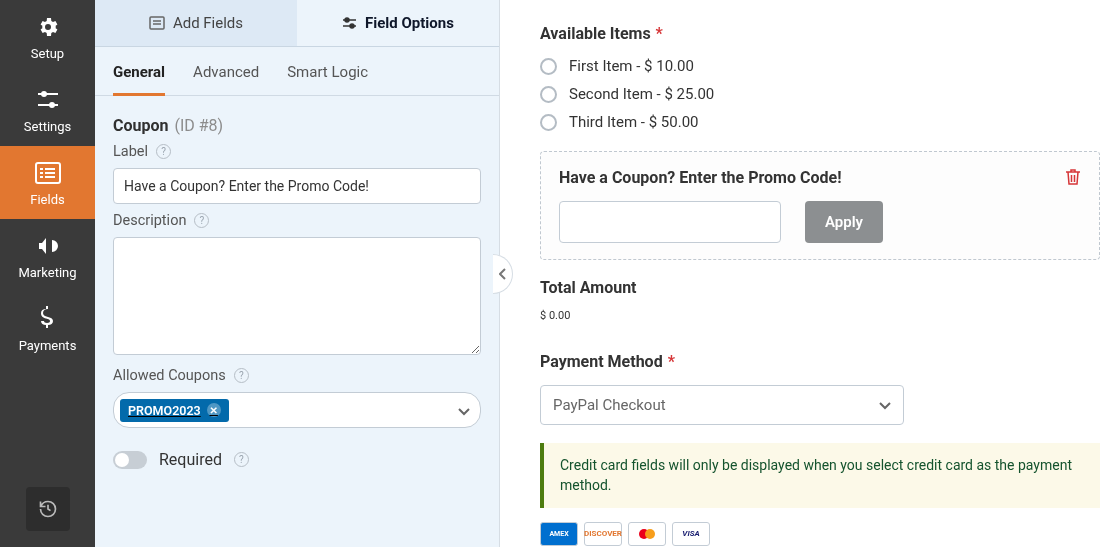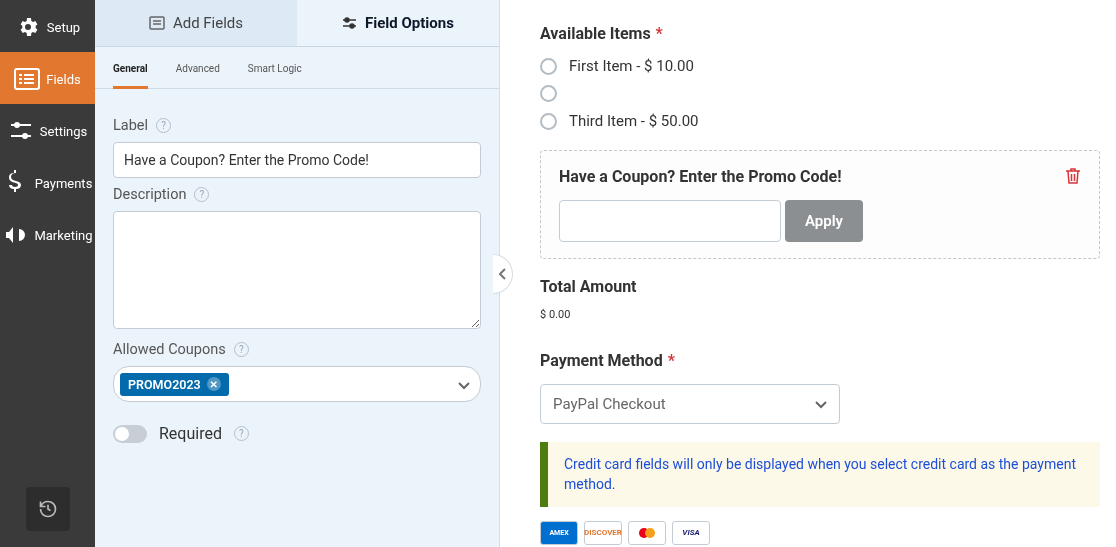--- a/index.html
+++ b/index.html
@@ -1,83 +1,83 @@
 <!DOCTYPE html>
 <html><head>
 <meta charset="utf-8">
 <style>
   * { box-sizing: border-box; margin: 0; padding: 0; font-family: -apple-system, BlinkMacSystemFont, "Segoe UI", Roboto, Arial, sans-serif; }
   html, body { height: 100%; }
   body { display: flex; width: 1116px; height: 547px; overflow: hidden; background: #fff; }
   
   
   .nav { width: 95px; background: #3a3a3a; display: flex; flex-direction: column; }
-  .nav-item { display: flex; flex-direction: row; align-items: center; justify-content: center; padding: 14px 0 12px; color: #fff; cursor: pointer; gap: 6px; }
+  .nav-item { display: flex; flex-direction: column; align-items: center; justify-content: center; padding: 14px 0 12px; color: #fff; cursor: pointer; gap: 6px; }
   .nav-item.active { background: #e27730; }
   .nav-item .icon { width: 26px; height: 26px; display:flex; align-items:center; justify-content:center; }
   .nav-item .label { font-size: 13px; font-weight: 400; }
   .nav-spacer { flex: 1; }
   .nav-bottom { width: 44px; height: 44px; margin: 0 auto 16px; background: #2d2d2d; border-radius: 4px; display:flex; align-items:center; justify-content:center; cursor:pointer; }
   
   
   .panel { width: 405px; background: #ecf4fb; border-right: 1px solid #d6dde4; display:flex; flex-direction:column; position:relative; }
   .panel-tabs { display:flex; height: 47px; background:#dde9f5; border-bottom:1px solid #c9d6e2; }
   .panel-tab { flex:1; display:flex; align-items:center; justify-content:center; gap:8px; font-size:15px; color:#444; cursor:pointer; }
   .panel-tab.active { background:#ecf4fb; font-weight:700; color:#0f172a; }
   .panel-tab .t-icon { display:inline-flex; }
   
   .sub-tabs { display:flex; gap: 28px; padding: 16px 18px 0; border-bottom:1px solid #d0dae4; }
-  .sub-tab { font-size:10px; color:#555; padding-bottom:12px; cursor:pointer; }
+  .sub-tab { font-size:15px; color:#555; padding-bottom:12px; cursor:pointer; }
   .sub-tab.active { color:#222; font-weight:700; border-bottom:3px solid #e27730; margin-bottom:-1px; }
   
   .panel-body { padding: 20px 18px; overflow-y:auto; flex:1; }
   .section-title { font-size:16px; font-weight:700; color:#303030; }
   .section-title .id { font-weight:400; color:#8c8c8c; margin-left:2px; }
   
   .field-group { margin-top: 8px; }
   .field-label { font-size:14.5px; color:#555; display:flex; align-items:center; gap:8px; margin-bottom:8px; }
   .help { width:15px; height:15px; border:1px solid #b6bec6; border-radius:50%; display:inline-flex; align-items:center; justify-content:center; font-size:10px; color:#9aa4af; cursor:pointer; }
   
   .text-input { width:100%; height:36px; border:1px solid #c3ccd5; border-radius:4px; background:#fff; padding:0 10px; font-size:14px; color:#333; }
   .textarea { width:100%; height:118px; border:1px solid #c3ccd5; border-radius:4px; background:#fff; padding:8px 10px; font-size:14px; resize:both; }
   
-  .multiselect { width:100%; min-height:36px; border:1px solid #c3ccd5; border-radius:16px; background:#fff; padding:5px 6px; display:flex; align-items:center; position:relative; cursor:pointer; }
+  .multiselect { width:100%; min-height:36px; border:1px solid #c3ccd5; border-radius:16px; background:#fff; padding:5px 6px; display:flex; align-items:center; position:relative; cursor:pointer;text-decoration:underline; }
   .tag { background:#036aab; color:#fff; font-size:12.5px; font-weight:600; padding:4px 8px; border-radius:3px; display:inline-flex; align-items:center; gap:6px; }
   .tag-x { width:14px; height:14px; border-radius:50%; background:rgba(255,255,255,0.3); display:inline-flex; align-items:center; justify-content:center; font-size:10px; cursor:pointer; }
   .chev { position:absolute; right:10px; color:#666; }
   
   .toggle-row { display:flex; align-items:center; gap:12px; margin-top:22px; }
   .toggle { width:34px; height:18px; background:#c7ced5; border-radius:10px; position:relative; cursor:pointer; }
   .toggle::after { content:""; position:absolute; left:2px; top:2px; width:14px; height:14px; background:#fff; border-radius:50%; }
   .toggle-label { font-size:16px; color:#333; }
   
   .collapse-handle { position:absolute; right:-14px; top:50%; transform:translateY(-50%); width:20px; height:40px; background:#fff; border:1px solid #d6dde4; border-left:none; border-radius:0 20px 20px 0; display:flex; align-items:center; justify-content:center; color:#666; cursor:pointer; font-size:12px; }
   
   
   .preview { flex:1; padding: 24px 16px 24px 40px; overflow-y:auto; }
   .pv-label { font-size:16px; font-weight:700; color:#333; margin-bottom:14px; display:flex; gap:5px; }
   .req { color:#d63638; }
   .radio-row { display:flex; align-items:center; gap:12px; margin-bottom:10px; font-size:15px; color:#333; }
   .radio { width:17px; height:17px; border:2px solid #b4bcc4; border-radius:50%; cursor:pointer; }
   
   .coupon-box { margin-top:20px; border:1px dashed #c0c8d0; border-radius:4px; padding:16px 18px; position:relative; background:#fdfdfd; }
   .coupon-box .pv-label { font-size:16px; font-weight:700; color:#333; margin-bottom:14px; }
-  .coupon-row { display:flex; gap:4px; align-items:center; }
+  .coupon-row { display:flex; gap:24px; align-items:center; }
   .coupon-input { width:222px; height:42px; border:1px solid #c3ccd5; border-radius:4px; }
   .apply-btn { height:42px; padding:0 20px; background:#8c8f91; color:#fff; border:none; border-radius:4px; font-size:15px; font-weight:600; cursor:pointer; }
   .trash { position:absolute; top:16px; right:18px; color:#d63638; cursor:pointer; }
   
   .total-section { margin-top:18px; }
   .total-label { font-size:16px; font-weight:700; color:#333; margin-bottom:12px; }
   .total-value { font-size:11px; color:#333; }
   
   .pm-section { margin-top:30px; }
-  .select { width:300px; height:40px; border:1px solid #c3ccd5; border-radius:4px; background:#fff; padding:0 12px; font-size:15px; color:#666; display:flex; align-items:center; justify-content:space-between; cursor:pointer; margin-top:14px; }
-  
-  .notice { margin-top:18px; background:#fcf9e8; border-left:8px solid #4d7c0f; padding:12px 16px; font-size:14px; color:#1d4ed8; line-height:1.45; }
+  .select { width:364px; height:40px; border:1px solid #c3ccd5; border-radius:4px; background:#fff; padding:0 12px; font-size:15px; color:#666; display:flex; align-items:center; justify-content:space-between; cursor:pointer; margin-top:14px; }
+  
+  .notice { margin-top:18px; background:#fcf9e8; border-left:4px solid #4d7c0f; padding:12px 16px; font-size:14px; color:#14532d; line-height:1.45; }
   
   .cards { margin-top:14px; display:flex; gap:6px; }
   .card { width:38px; height:24px; border:1px solid #c3ccd5; border-radius:3px; display:flex; align-items:center; justify-content:center; font-size:8px; font-weight:700; }
   .card.amex { background:#006fcf; color:#fff; font-size:7px; }
   .card.disc { background:#fff; color:#e27730; }
   .card.mc { background:#fff; }
   .card.visa { background:#fff; color:#1a1f71; font-style:italic; }
   .mc-dots { display:flex; }
   .mc-dots span { width:10px; height:10px; border-radius:50%; }
   .mc-dots .r { background:#eb001b; }
@@ -88,60 +88,60 @@
 
 <div class="nav">
   <div class="nav-item">
     <span class="icon">
       <svg width="24" height="24" viewBox="0 0 24 24" fill="white">
           <path d="M19.4 13l.6-1 .0-0 -.6-1 2-1.6-2-3.4-2.4.9a7 7 0 00-1.7-1L15 3h-4l-.3 2.9a7 7 0 00-1.7 1L6.6 6 4.6 9.4 6.6 11l-.6 1 .6 1-2 1.6 2 3.4 2.4-.9a7 7 0 001.7 1L11 21h4l.3-2.9a7 7 0 001.7-1l2.4.9 2-3.4L19.4 13zM12 15a3 3 0 110-6 3 3 0 010 6z"></path>
         </svg>
     </span>
     <span class="label">Setup</span>
   </div>
+  <div class="nav-item">
+    <span class="icon">
+      <svg width="24" height="22" viewBox="0 0 24 22" fill="white">
+          <rect x="2" y="4" width="20" height="2"></rect>
+          <circle cx="8" cy="5" r="3"></circle>
+          <rect x="2" y="15" width="20" height="2"></rect>
+          <circle cx="16" cy="16" r="3"></circle>
+        </svg>
+    </span>
+    <span class="label">Settings</span>
+  </div>
   <div class="nav-item active">
     <span class="icon">
       <svg width="26" height="22" viewBox="0 0 26 22" fill="white">
           <rect x="1" y="1" width="24" height="20" rx="2" fill="none" stroke="white" stroke-width="2"></rect>
           <rect x="5" y="6" width="3" height="2"></rect>
           <rect x="10" y="6" width="10" height="2"></rect>
           <rect x="5" y="10" width="3" height="2"></rect>
           <rect x="10" y="10" width="10" height="2"></rect>
           <rect x="5" y="14" width="3" height="2"></rect>
           <rect x="10" y="14" width="10" height="2"></rect>
         </svg>
     </span>
     <span class="label">Fields</span>
   </div>
   <div class="nav-item">
     <span class="icon">
       <svg width="24" height="22" viewBox="0 0 24 22" fill="white">
-          <rect x="2" y="4" width="20" height="2"></rect>
-          <circle cx="8" cy="5" r="3"></circle>
-          <rect x="2" y="15" width="20" height="2"></rect>
-          <circle cx="16" cy="16" r="3"></circle>
-        </svg>
-    </span>
-    <span class="label">Settings</span>
+          <path d="M3 8v6h3l4 5V3L6 8H3zm13-3v12a6 6 0 000-12z"></path>
+        </svg>
+    </span>
+    <span class="label">Marketing</span>
   </div>
   <div class="nav-item">
     <span class="icon">
       <svg width="16" height="26" viewBox="0 0 16 26" fill="white">
           <path d="M8 0v3c-3 0-5 1.5-5 4 0 2 1.5 3.2 5 4 3.5.8 5 2 5 4 0 2.5-2 4-5 4v3H6v-3c-3 0-5-1.5-5-4h3c0 1.2 1 2 3 2s3-.8 3-2-1.2-1.8-4-2.5C3 11.8 1 10.5 1 7c0-2.5 2-4 5-4V0h2z"></path>
         </svg>
     </span>
     <span class="label">Payments</span>
-  </div>
-  <div class="nav-item">
-    <span class="icon">
-      <svg width="24" height="22" viewBox="0 0 24 22" fill="white">
-          <path d="M3 8v6h3l4 5V3L6 8H3zm13-3v12a6 6 0 000-12z"></path>
-        </svg>
-    </span>
-    <span class="label">Marketing</span>
   </div>
   <div class="nav-spacer"></div>
   <div class="nav-bottom">
     <svg width="20" height="20" viewBox="0 0 24 24" fill="none" stroke="#bbb" stroke-width="2">
         <path d="M3 12a9 9 0 109-9 9 9 0 00-8.5 6M3 3v6h6"></path>
         <path d="M12 7v5l3 2"></path>
       </svg>
   </div>
 </div>
 
@@ -170,20 +170,24 @@
     </div>
   </div>
 
   <div class="sub-tabs">
     <div class="sub-tab active">General</div>
     <div class="sub-tab">Advanced</div>
     <div class="sub-tab">Smart Logic</div>
   </div>
 
   <div class="panel-body">
+    <div class="section-title">
+      <span>Coupon</span>
+      <span class="id">(ID #8)</span>
+    </div>
 
     <div class="field-group">
       <div class="field-label">
         <span>Label</span>
         <span class="help">?</span>
       </div>
       <input class="text-input" type="text" value="Have a Coupon? Enter the Promo Code!" style="">
     </div>
 
     <div class="field-group">
@@ -230,20 +234,21 @@
   <div class="pv-label">
     <span>Available Items</span>
     <span class="req">*</span>
   </div>
   <div class="radio-row">
     <span class="radio"></span>
     <span>First Item - $ 10.00</span>
   </div>
   <div class="radio-row">
     <span class="radio"></span>
+    <span>Second Item - $ 25.00</span>
   </div>
   <div class="radio-row">
     <span class="radio"></span>
     <span>Third Item - $ 50.00</span>
   </div>
 
   <div class="coupon-box">
     <div class="pv-label">Have a Coupon? Enter the Promo Code!</div>
     <div class="coupon-row">
       <input class="coupon-input" type="text" style="">

